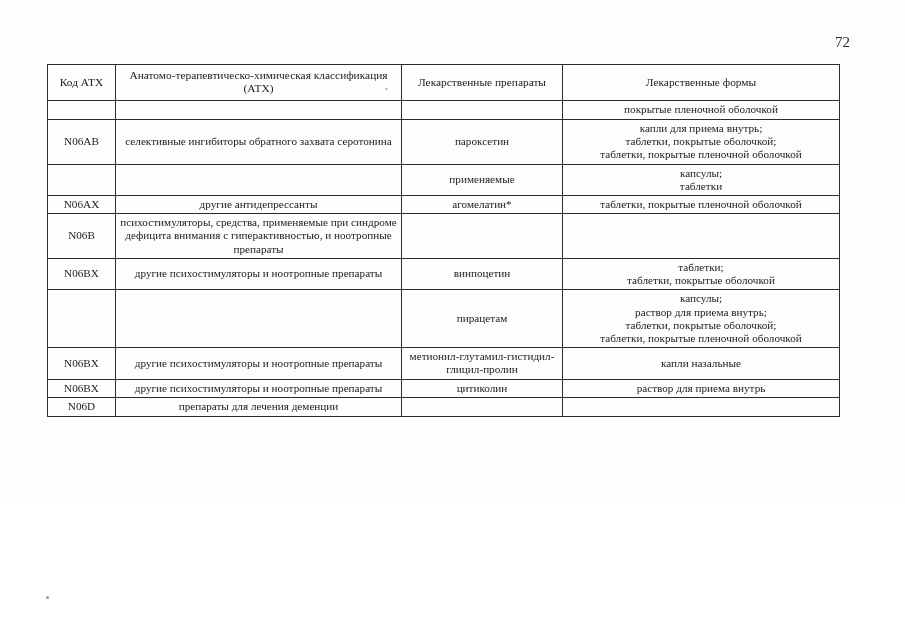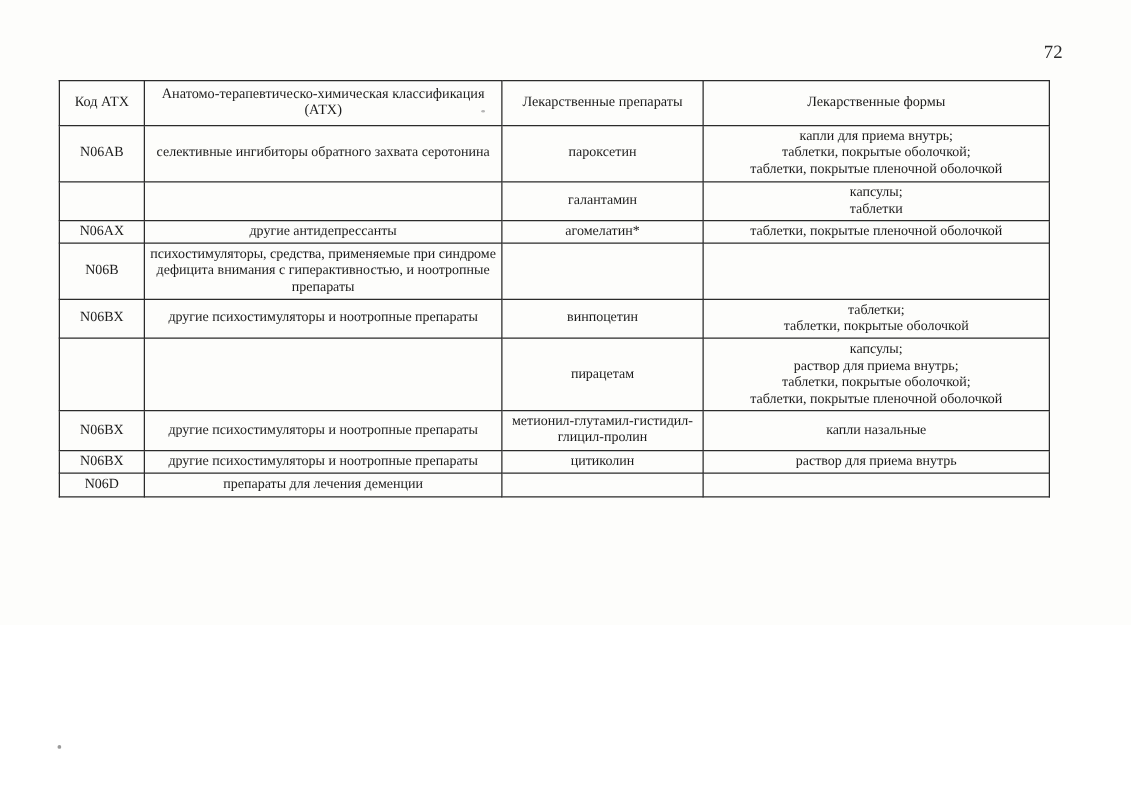--- a/index.html
+++ b/index.html
@@ -102,33 +102,41 @@
       <thead>
         <tr>
           <th>Код АТХ</th>
           <th>Анатомо-терапевтическо-химическая классификация (АТХ)</th>
           <th>Лекарственные препараты</th>
           <th>Лекарственные формы</th>
         </tr>
       </thead>
       <tbody id="atx-body">
           <tr>
+            <td class="cell-empty">&nbsp;</td>
+            <td class="cell-empty">&nbsp;</td>
+            <td class="cell-empty">&nbsp;</td>
+            <td>
+              <span class="line-break">покрытые пленочной оболочкой</span>
+            </td>
+          </tr>
+          <tr>
             <td>N06AB</td>
             <td>селективные ингибиторы обратного захвата серотонина</td>
             <td>пароксетин</td>
             <td>
               <span class="line-break">капли для приема внутрь;</span>
               <span class="line-break">таблетки, покрытые оболочкой;</span>
               <span class="line-break">таблетки, покрытые пленочной оболочкой</span>
             </td>
           </tr>
           <tr>
             <td class="cell-empty">&nbsp;</td>
             <td class="cell-empty">&nbsp;</td>
-            <td>галантамин</td>
+            <td>применяемые</td>
             <td>
               <span class="line-break">капсулы;</span>
               <span class="line-break">таблетки</span>
             </td>
           </tr>
           <tr>
             <td>N06AX</td>
             <td>другие антидепрессанты</td>
             <td>агомелатин*</td>
             <td>

